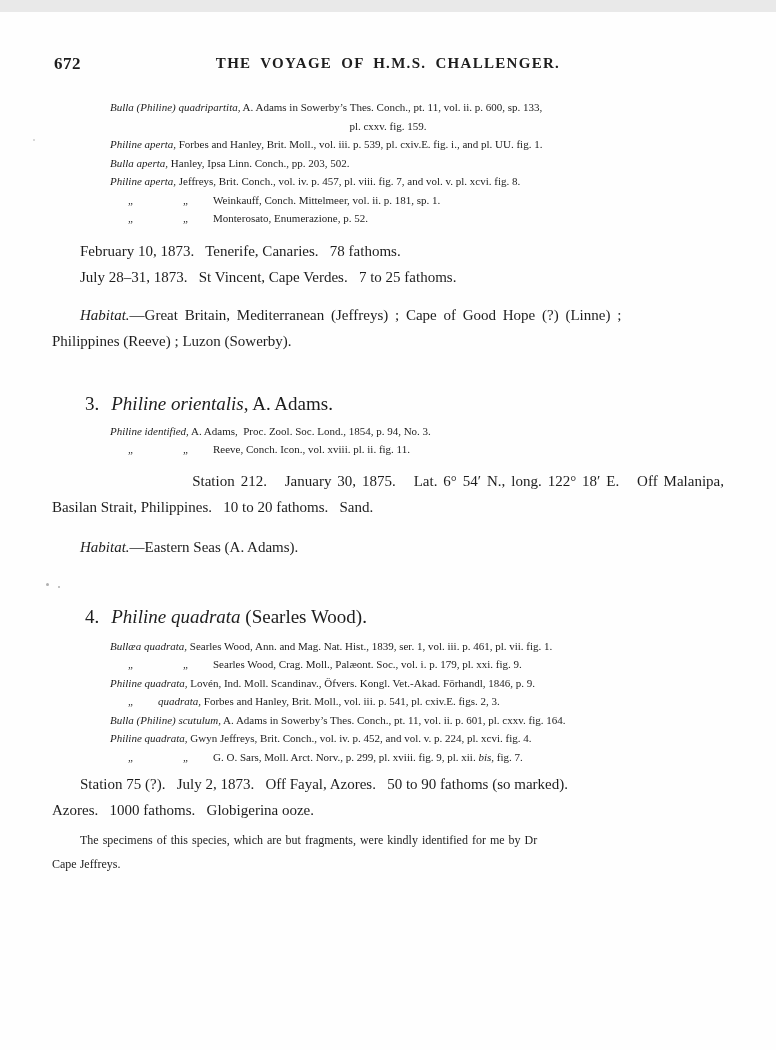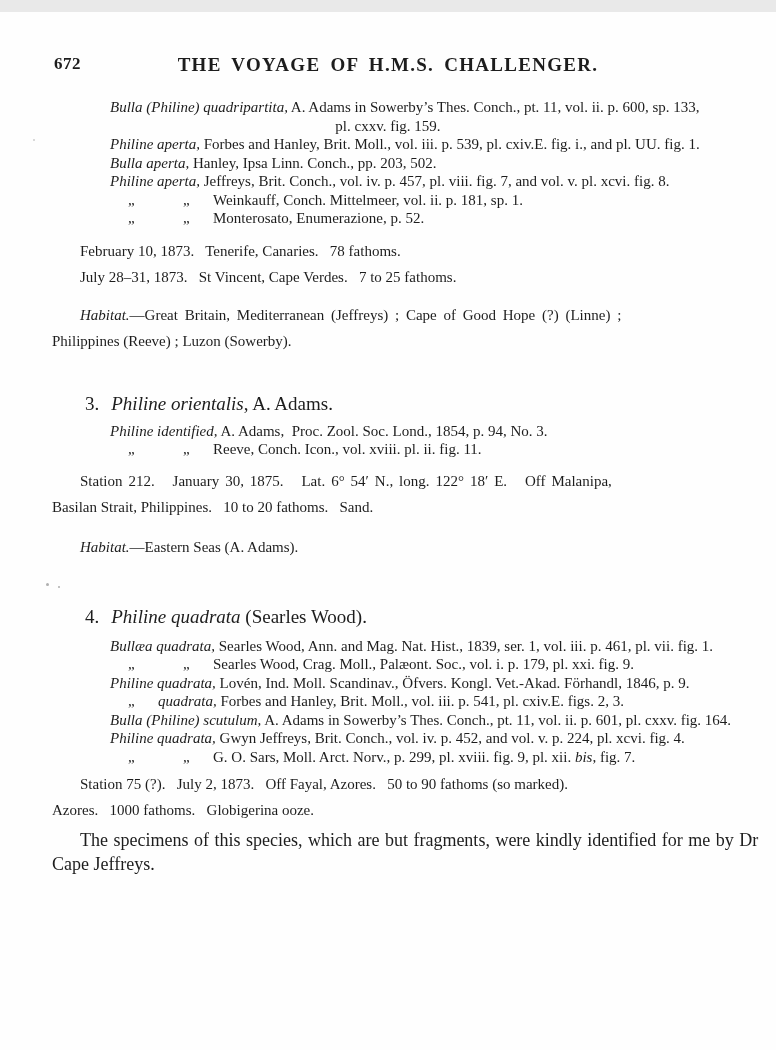--- a/index.html
+++ b/index.html
@@ -11,51 +11,51 @@
     box-sizing:border-box;
     padding:0 52px;
     overflow:hidden;
     color:#1d1d1d;
     font-family:"Liberation Serif","DejaVu Serif",serif;
   }
   .it{font-style:italic;}
   
   .header{position:relative;margin-top:42px;height:20px;text-align:center;}
   .pagenum{position:absolute;left:2px;top:0;font-size:17px;font-weight:bold;letter-spacing:.5px;}
-  .running-title{font-size:19px;letter-spacing:1.3px;word-spacing:4px;font-weight:600;}
+  .running-title{font-size:15px;letter-spacing:1.3px;word-spacing:4px;font-weight:600;}
   
   .syn-block{margin-left:58px;}
-  .syn-line{font-size:15px;line-height:18.5px;white-space:pre;}
+  .syn-line{font-size:11px;line-height:18.5px;white-space:pre;}
   .syn-center{margin-left:-58px;text-align:center;white-space:normal;}
   .d1{display:inline-block;width:55px;padding-left:18px;box-sizing:border-box;}
   .d2{display:inline-block;width:48px;padding-left:18px;box-sizing:border-box;}
   .d1n{display:inline-block;width:48px;padding-left:18px;box-sizing:border-box;}
   
   .para{margin:0;}
   .line{font-size:15px;line-height:26px;white-space:pre;}
   .indent{text-indent:28px;}
   .ws1{word-spacing:1px;}
-  .ws2{word-spacing:2.2px;}
+  .ws2{word-spacing:2.2px;text-align:right;}
   .ws3{word-spacing:3px;}
   
   .heading{margin-left:33px;font-size:19px;line-height:24px;white-space:pre;}
   .hnum{margin-right:12px;}
   
   .syn1{margin-top:24px;}
   .stations-aperta{margin-top:10px;}
   .habitat-aperta{margin-top:12px;}
   .heading3{margin-top:38px;}
   .syn2{margin-top:6px;}
   .station212{margin-top:9px;}
   .habitat-orientalis{margin-top:14px;}
   .heading4{margin-top:45px;}
   .syn3{margin-top:8px;}
   .stations-quadrata{margin-top:5px;}
   .note{margin-top:5px;}
-  .note .line{font-size:18px;line-height:24px;}
+  .note .line{font-size:12px;line-height:24px;}
   
   .speck{position:absolute;background:#6f6f6f;border-radius:50%;opacity:.55;}
   .speck-a{left:46px;top:571px;width:3px;height:3px;}
   .speck-b{left:58px;top:574px;width:2px;height:2px;}
   .speck-c{left:33px;top:127px;width:2px;height:2px;opacity:.35;}
 </style>
 </head>
 <body>
 
 <div class="page">

